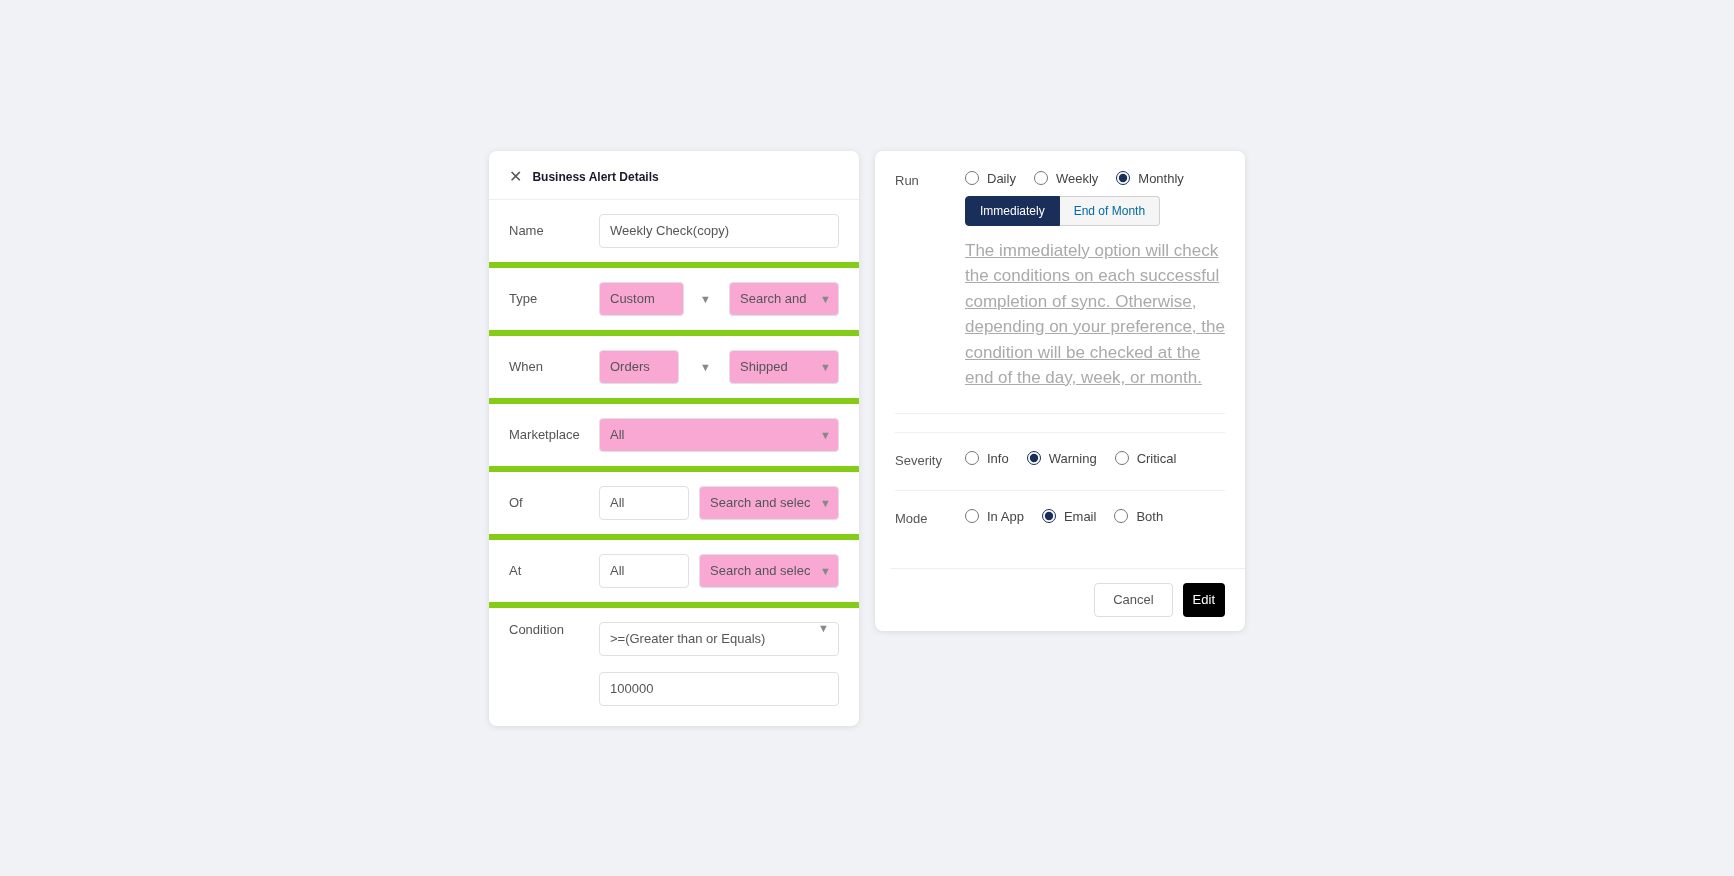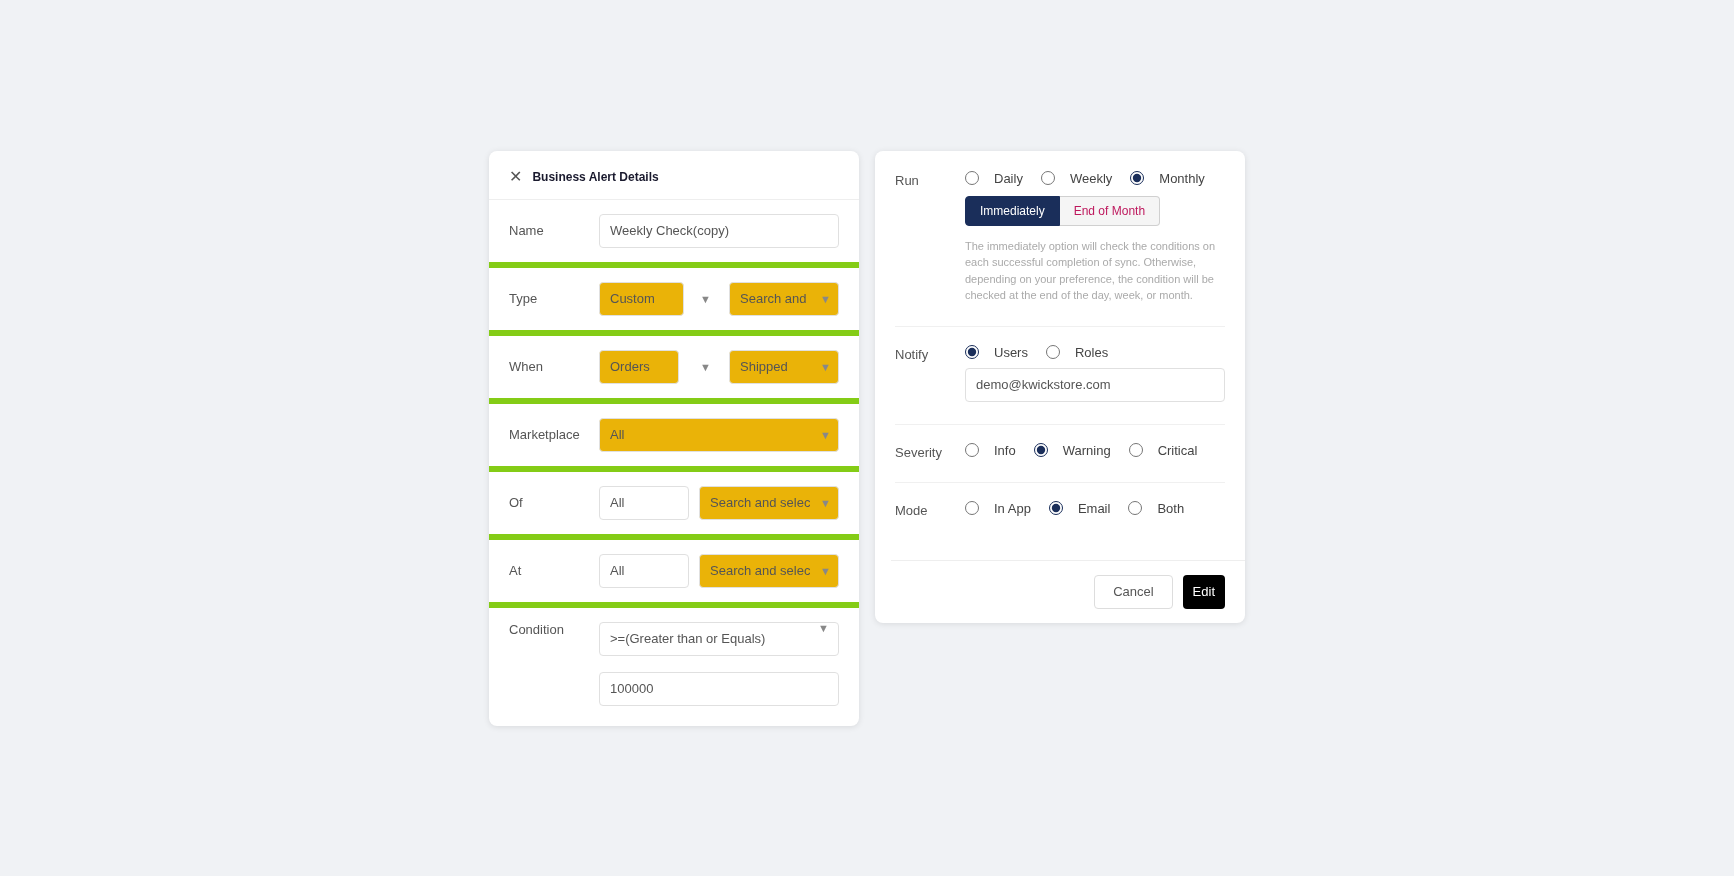--- a/index.html
+++ b/index.html
@@ -79,21 +79,21 @@
       background: #fff;
       outline: none;
     }
     .field-select {
       height: 34px;
       border: 1px solid #e0e0e0;
       border-radius: 4px;
       padding: 0 10px;
       font-size: 13px;
       color: #555;
-      background: #eab308;
+      background: #f9a8d4;
       outline: none;
       appearance: none;
       cursor: pointer;
     }
     .select-wrapper {
       position: relative;
       display: inline-flex;
       align-items: center;
     }
     .select-wrapper select {
@@ -181,21 +181,21 @@
     }
     .radio-group {
       display: flex;
       gap: 18px;
       align-items: center;
       flex-wrap: wrap;
     }
     .radio-option {
       display: flex;
       align-items: center;
-      gap: 15px;
+      gap: 8px;
       cursor: pointer;
     }
     .radio-option input[type="radio"] {
       accent-color: #1a2e5a;
       width: 14px;
       height: 14px;
       cursor: pointer;
     }
     .radio-label {
       font-size: 13px;
@@ -207,37 +207,38 @@
       margin-top: 10px;
       margin-bottom: 12px;
     }
     .run-btn {
       height: 30px;
       padding: 0 14px;
       border: 1px solid #d0d0d0;
       font-size: 12px;
       cursor: pointer;
       background: #f5f5f5;
-      color: #be185d;
+      color: #0369a1;
     }
     .run-btn:first-child {
       border-radius: 4px 0 0 4px;
       background: #1a2e5a;
       color: #fff;
       border-color: #1a2e5a;
     }
     .run-btn:last-child {
       border-radius: 0 4px 4px 0;
       border-left: none;
     }
     .run-description {
-      font-size: 11px;
+      font-size: 17px;
       color: #aaa;
       line-height: 1.5;
       margin-top: 4px;
+      text-decoration: underline;
     }
     .notify-email-input {
       width: 100%;
       height: 34px;
       border: 1px solid #e0e0e0;
       border-radius: 4px;
       padding: 0 10px;
       font-size: 13px;
       color: #555;
       background: #fff;
@@ -412,38 +413,20 @@
               <button class="run-btn">Immediately</button>
               <button class="run-btn">End of Month</button>
             </div>
             <div class="run-description">The immediately option will check the conditions on each successful completion of sync. Otherwise, depending on your preference, the condition will be checked at the end of the day, week, or month.</div>
           </div>
         </div>
       </div>
 
       <div class="divider"></div>
 
-      <div class="right-section">
-        <div class="right-section-row">
-          <span class="right-label">Notify</span>
-          <div class="right-content">
-            <div class="radio-group">
-              <label class="radio-option">
-                <input type="radio" name="notify" checked="" style="">
-                <span class="radio-label">Users</span>
-              </label>
-              <label class="radio-option">
-                <input type="radio" name="notify" style="">
-                <span class="radio-label">Roles</span>
-              </label>
-            </div>
-            <input class="notify-email-input" type="text" value="demo@kwickstore.com" style="">
-          </div>
-        </div>
-      </div>
 
       <div class="divider"></div>
 
       <div class="right-section">
         <div class="right-section-row">
           <span class="right-label">Severity</span>
           <div class="right-content">
             <div class="radio-group">
               <label class="radio-option">
                 <input type="radio" name="severity" style="">

